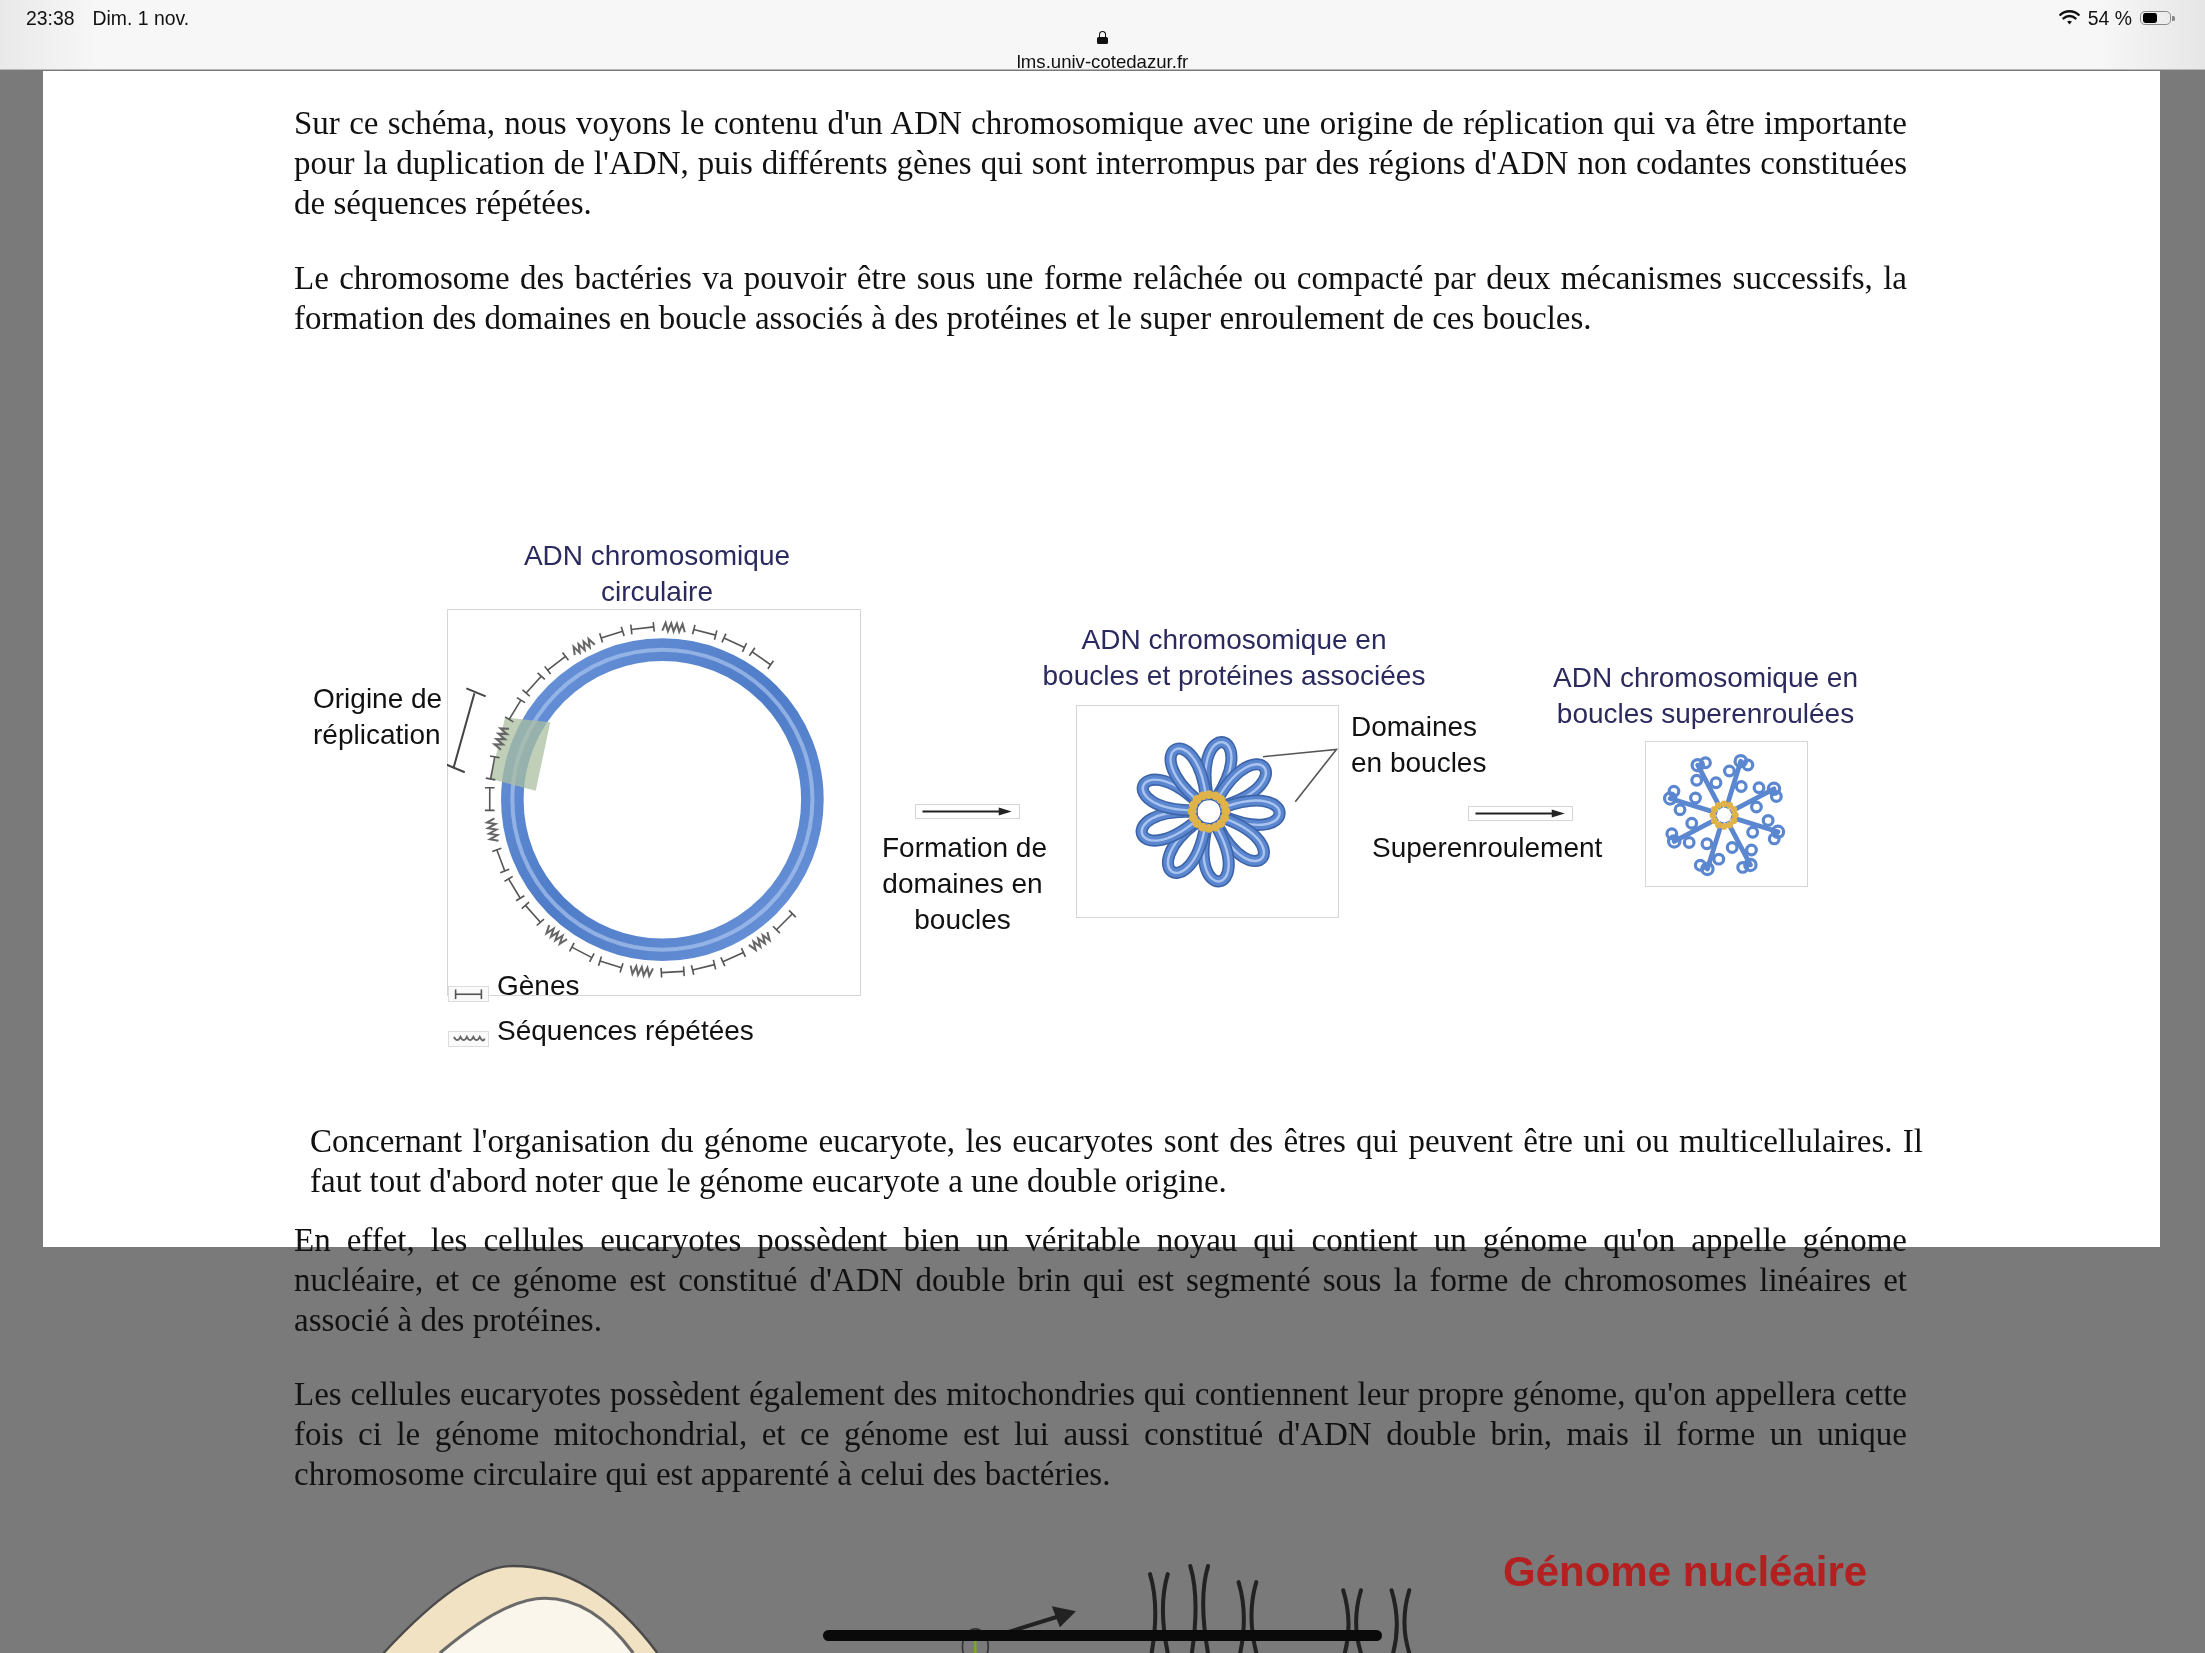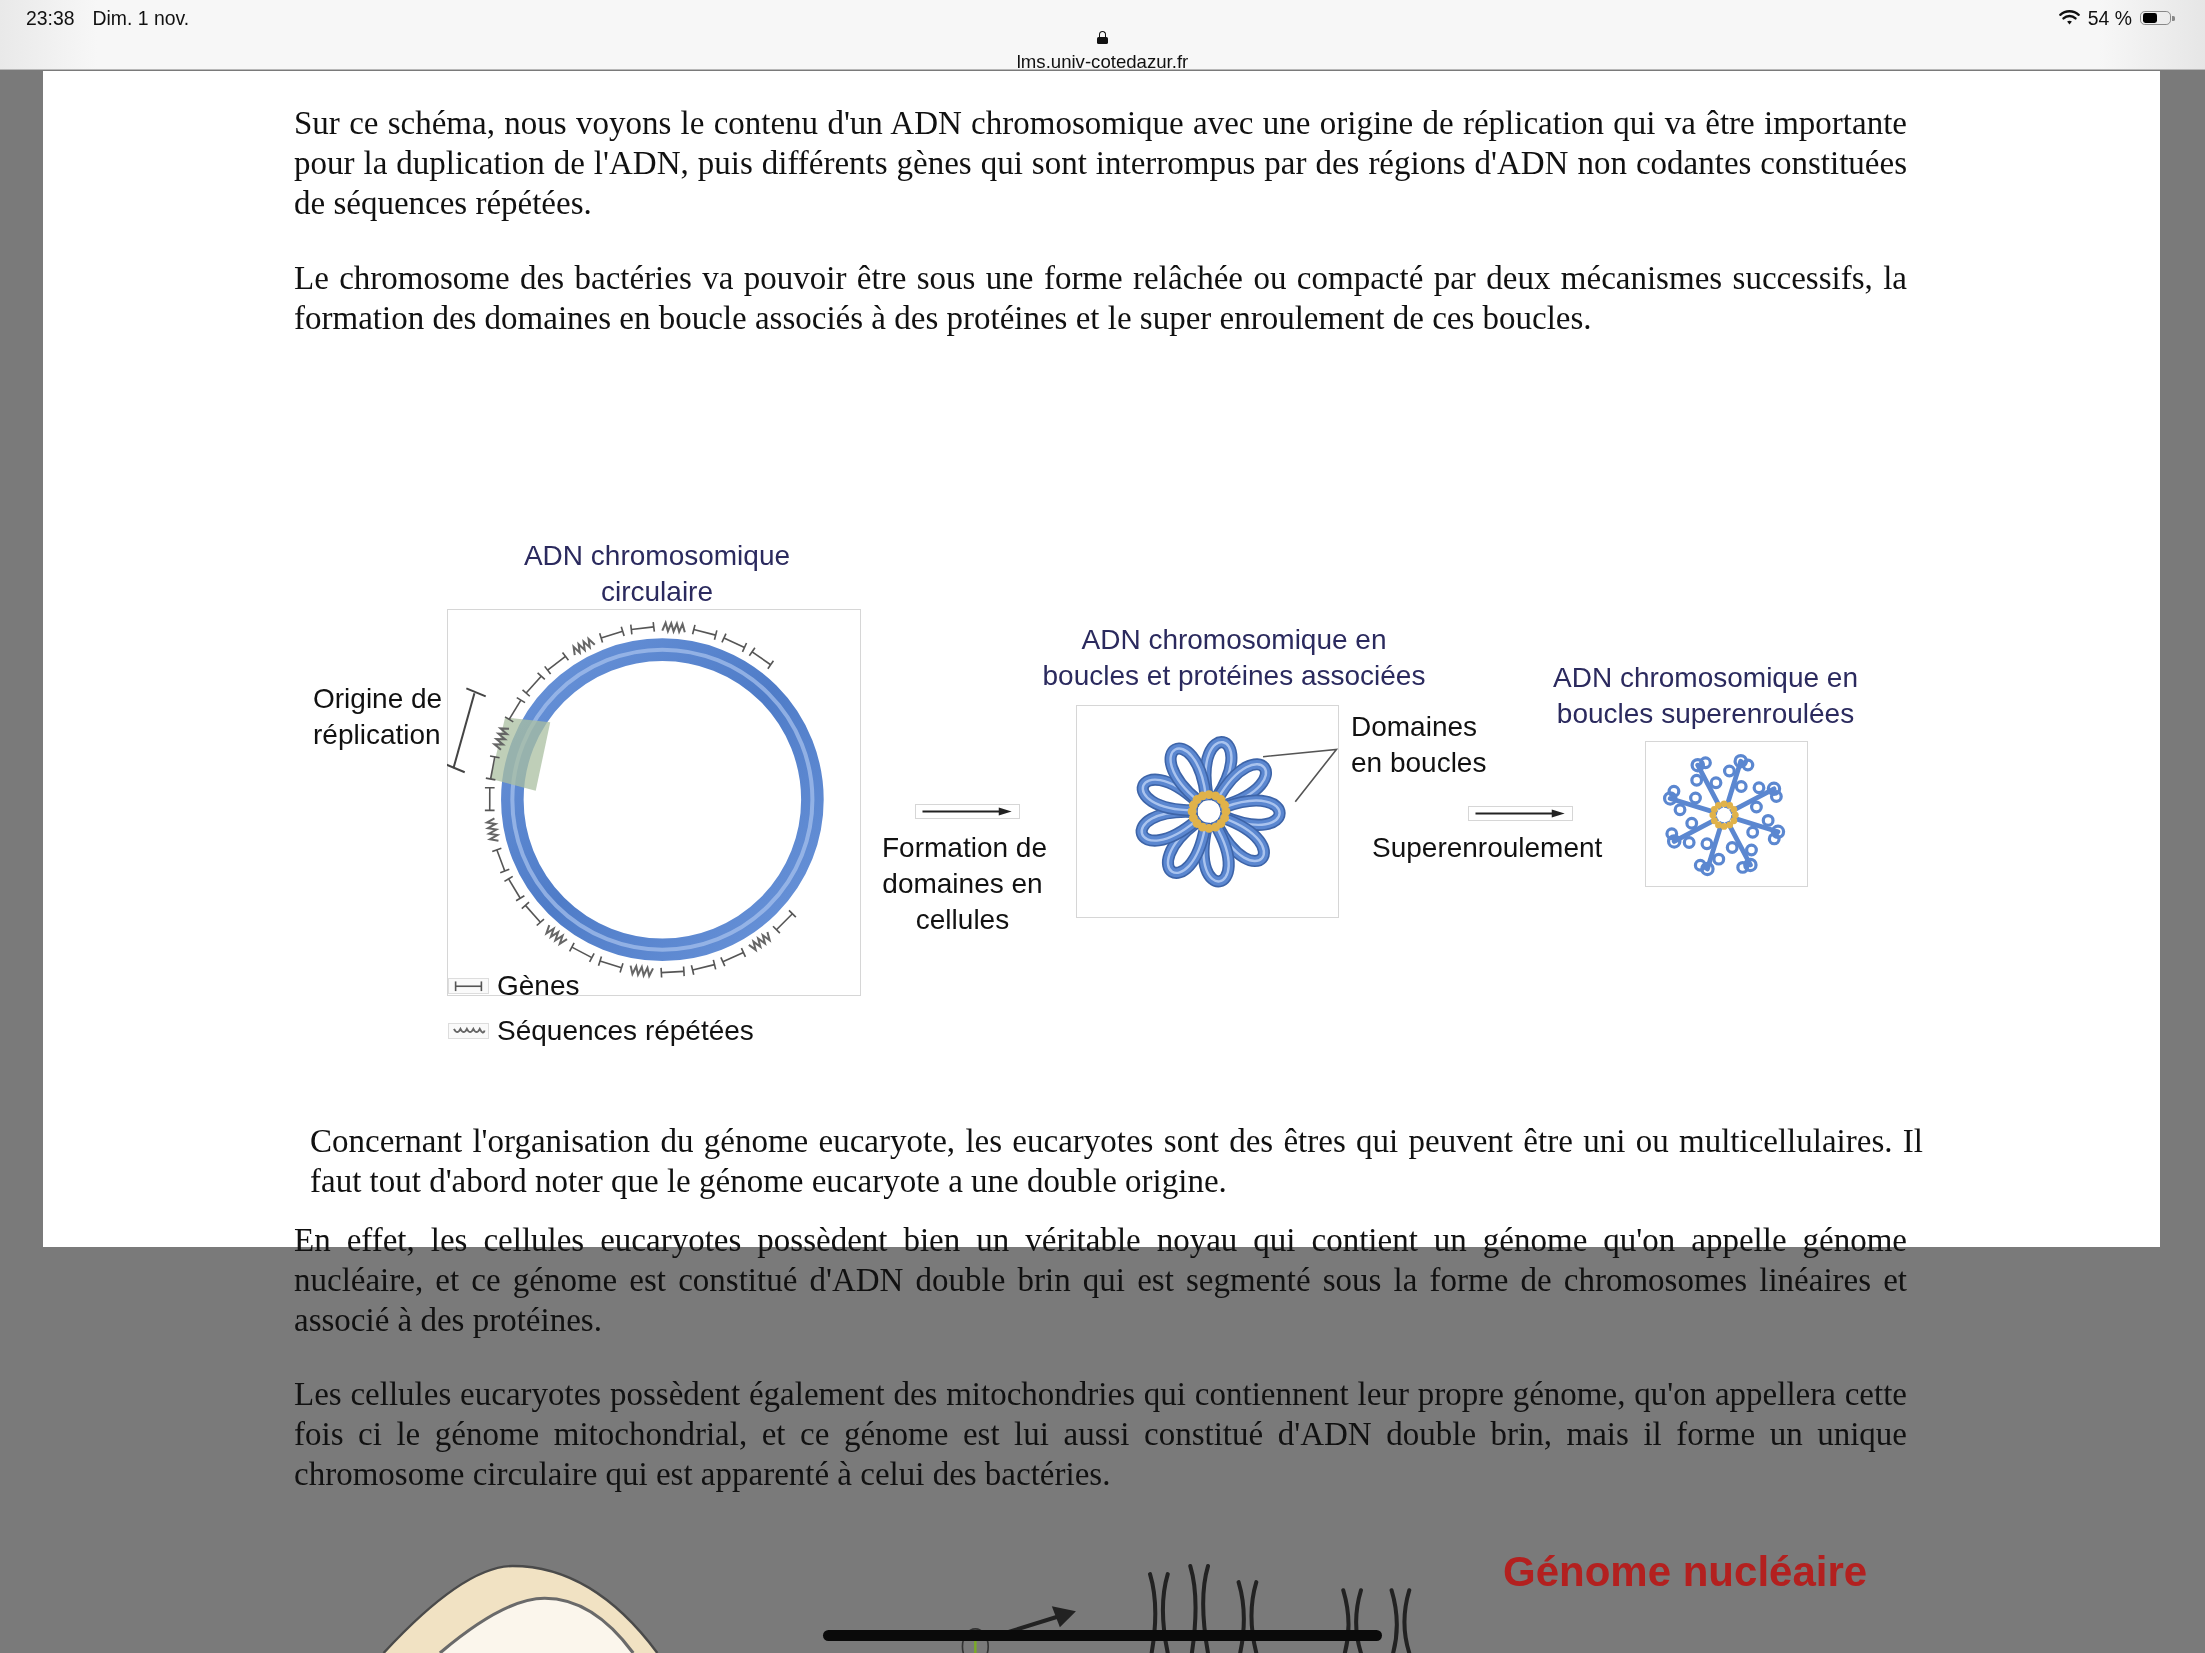--- a/index.html
+++ b/index.html
@@ -62,21 +62,21 @@
     position: absolute; font-family: "Liberation Sans", sans-serif; font-size: 28px; line-height: 36px;
     text-align: center; white-space: nowrap;
   }
   .dlabel.title { color: #2b2a5e; }
   .dlabel.black { color: #111; }
   .frame { position: absolute; border: 1.2px solid #d6d6d6; background: #fff; }
   .arrowbox {
     position: absolute; width: 103px; height: 13px; border: 1.2px solid #d6d6d6; background: #fff;
   }
   .legend-row {
-    position: absolute; left: 357px; display: flex; align-items: center; gap: 8px;
+    position: absolute; left: 357px; display: flex; align-items: flex-end; gap: 8px;
     font-size: 28px; color: #111; padding-left: 48px;
   }
   .legend-swatch {
     width: 39px; height: 14.5px; border: 1.2px solid #ddd; background: #fafafa; position: relative;
   }
   .genome-title {
     position: absolute; left: 1460px; top: 1477px; font-size: 42px; font-weight: bold;
     color: #b3201f; white-space: nowrap; text-align: center;
   }
   .home-indicator {
@@ -273,21 +273,21 @@
 
     <div class="arrowbox" style="left:872px;top:733px;">
       <svg width="103" height="13" viewBox="0 0 127 16" style="position:absolute;left:0;top:0;">
         <line x1="8" y1="8" x2="104" y2="8" stroke="#222" stroke-width="2.5"></line>
         <path d="M102 3 L118 8 L102 13 Z" fill="#222"></path>
       </svg>
     </div>
     <div class="dlabel black" style="left:839px;top:759px;width:161px;">
       <div>Formation de</div>
       <div>domaines en</div>
-      <div>cellules</div>
+      <div>boucles</div>
     </div>
 
     <div class="dlabel title" style="left:965px;top:551px;width:452px;">
       <div>ADN chromosomique en</div>
       <div>boucles et protéines associées</div>
     </div>
     <div class="frame" style="left:1033px;top:634px;width:261px;height:211px;"></div>
     <svg id="flower-svg" style="position:absolute;left:1033px;top:634px;" width="262" height="213" viewBox="0 0 325 264">
       <g id="flower-loops">
           <path d="M163.00333166706343 112.09991669443949 C 146.20045161951896 15.507180561676023, 227.67997135466425 32.0238969004169, 174.58851077208405 114.44834876219255" fill="none" stroke="#3d64a8" stroke-width="15" stroke-linecap="round"></path>

